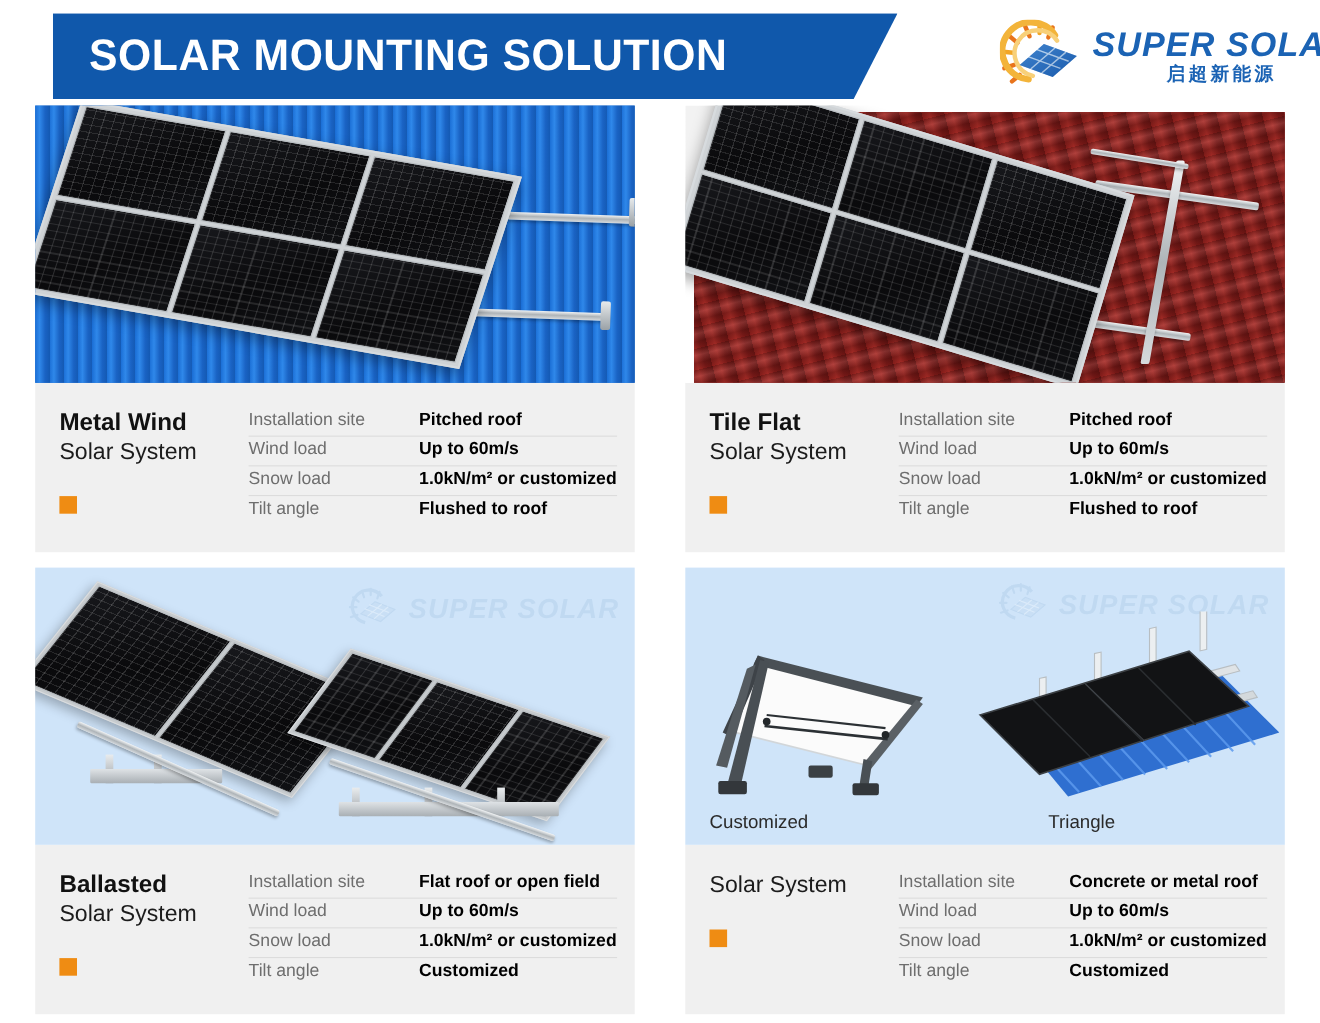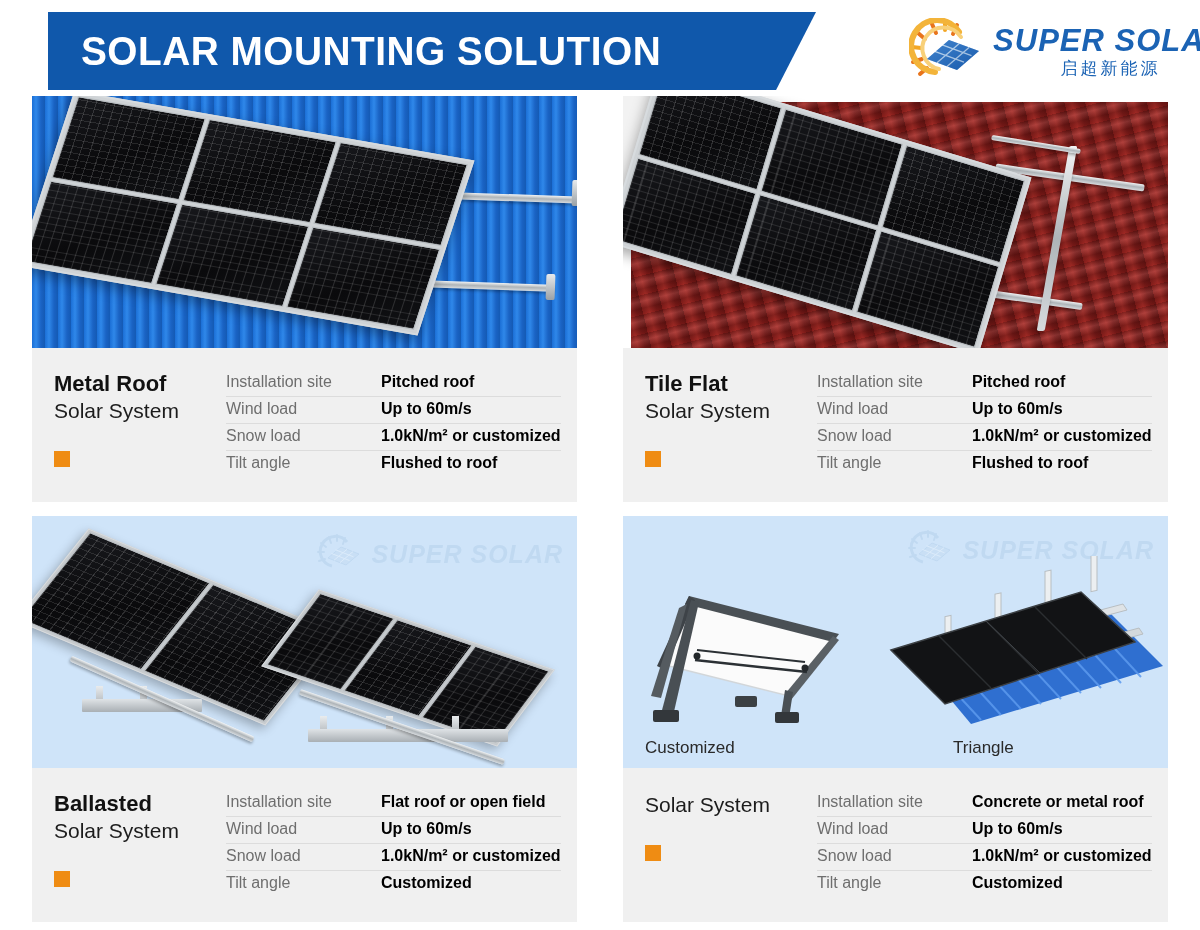--- a/index.html
+++ b/index.html
@@ -36,21 +36,21 @@
     height: 70px; display: flex; align-items: center; gap: 6px;
   }
   .logo-mark { width: 78px; height: 66px; position: relative; }
   .logo-text { display: flex; flex-direction: column; align-items: center; }
   .logo-name {
     font-size: 31px; font-weight: bold; font-style: italic;
     color: #1b63b4; letter-spacing: 1px; line-height: 1;
     font-family: "Liberation Sans", sans-serif;
   }
   .logo-cn {
-    font-size: 17px; font-weight: normal; color: #1b63b4;
+    font-size: 17px; font-weight: bold; color: #1b63b4;
     letter-spacing: 3px; margin-top: 4px; line-height: 1;
     font-family: "DejaVu Sans", sans-serif;
   }
 
   
   .grid {
     position: absolute; left: 32px; top: 96px;
     width: 1136px;
     display: grid;
     grid-template-columns: 545px 545px;
@@ -268,21 +268,21 @@
           <div class="pcell"></div>
           <div class="pcell"></div>
           <div class="pcell"></div>
           <div class="pcell"></div>
           <div class="pcell"></div>
         </div>
       </div>
     </div>
     <div class="card-specs">
       <div class="spec-left">
-        <div class="sys-name">Metal Roof</div>
+        <div class="sys-name">Metal Wind</div>
         <div class="sys-sub">Solar System</div>
         <div class="orange-sq"></div>
       </div>
       <div class="spec-table">
         <div class="spec-row">
           <div class="spec-label">Installation site</div>
           <div class="spec-value">Pitched roof</div>
         </div>
         <div class="spec-row">
           <div class="spec-label">Wind load</div>

